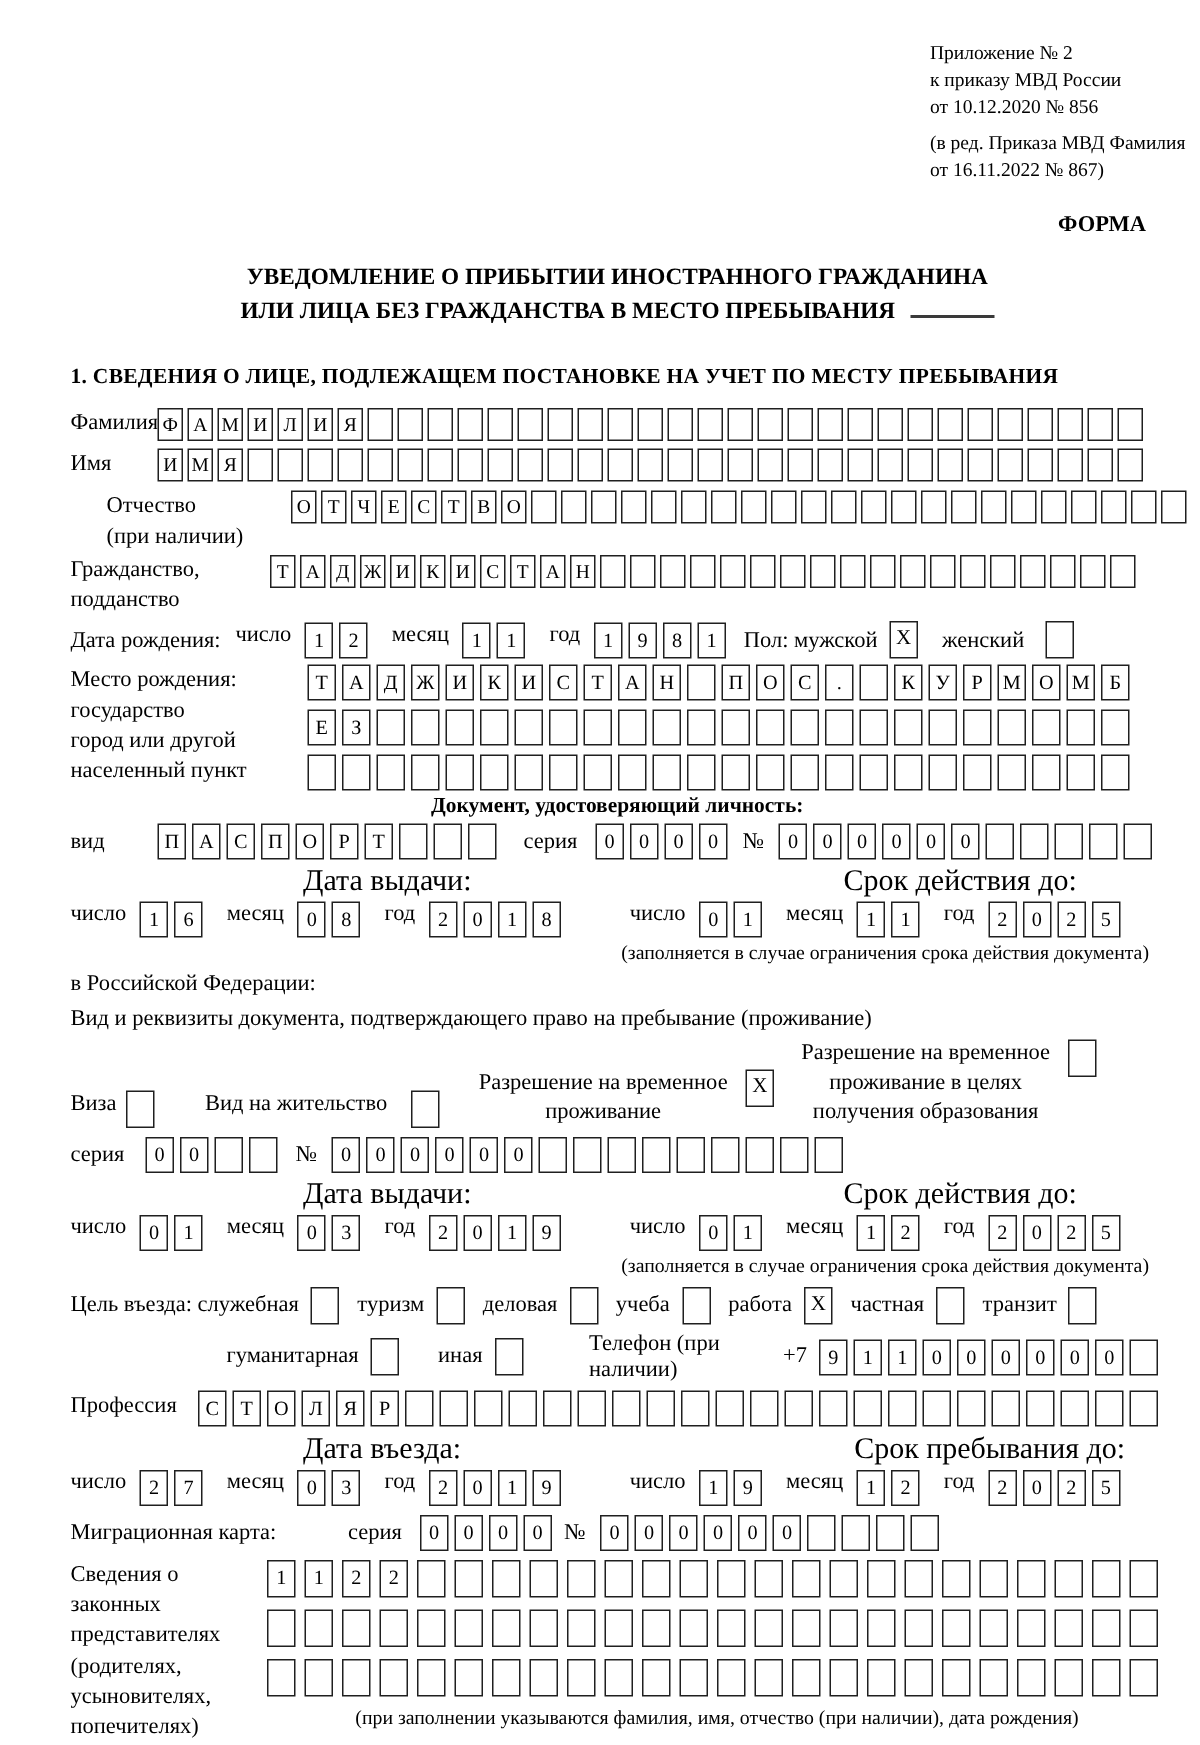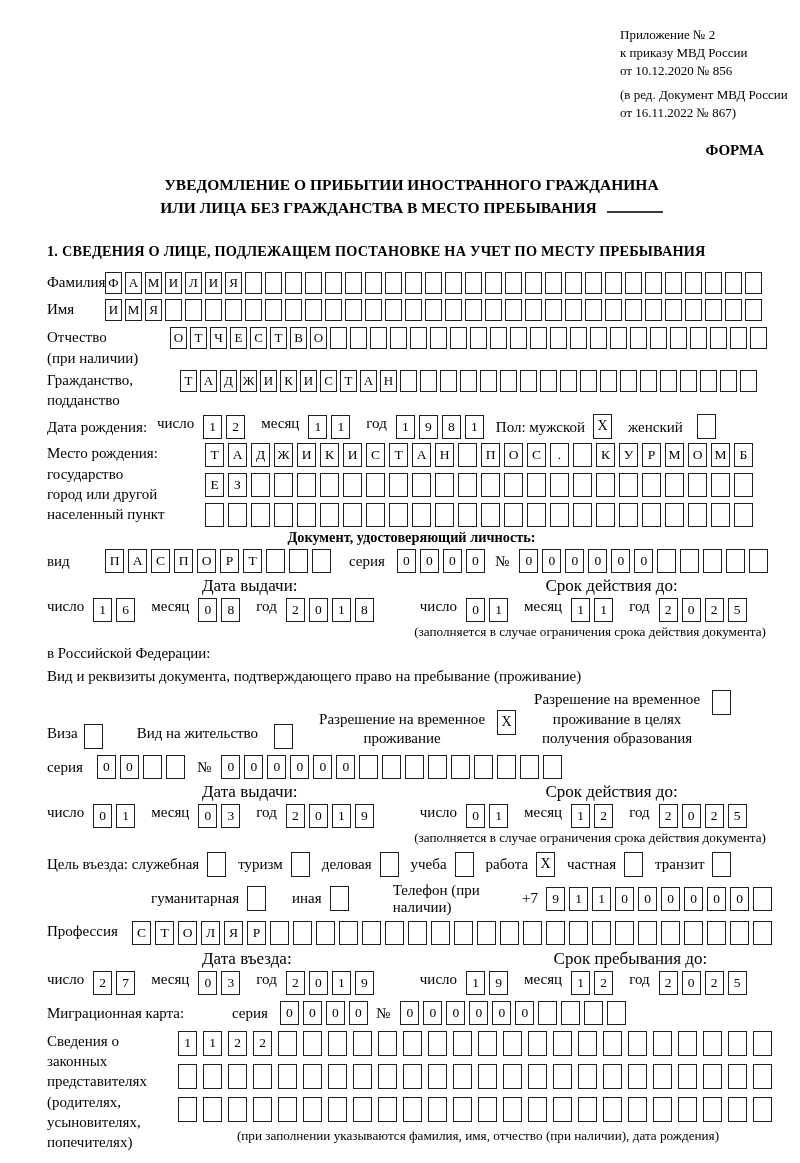--- a/index.html
+++ b/index.html
@@ -11,37 +11,37 @@
   .appendix .ed { margin-top: 5px; }
   .forma { text-align: right; padding-right: 12px; font-weight: bold; font-size: 15px; margin-top: 20px; }
 
   .title { text-align: center; font-weight: bold; font-size: 15.5px; line-height: 1.5; margin-top: 14px; }
   .blank-line { display: inline-block; width: 56px; border-bottom: 2px solid #3a3a3a; height: 12px; margin-left: 10px; }
 
   .sec-heading { font-weight: bold; font-size: 14.3px; margin-top: 24px; letter-spacing: 0.2px; }
 
   .frow { display: flex; align-items: flex-start; }
   .flabel { font-size: 15px; line-height: 1.35; flex: none; }
-  .w58 { width: 58px; } .w123 { width: 123px; } .w133 { width: 133px; } .w158 { width: 158px; }
+  .w58 { width: 58px; } .w123 { width: 123px; margin-left: 24px; } .w133 { width: 133px; } .w158 { width: 158px; }
   .w103 { width: 110px; } .w85 { width: 85px; } .w160 { width: 185px; } .w131 { width: 131px; }
 
   .cells { display: flex; flex: none; }
   .cell { flex: none; width: 17px; height: 22px; border: 1.5px solid #1f1f1f; margin-right: 3px;
           text-align: center; font-size: 13px; line-height: 19px; background: #fff; }
   .big .cell { width: 19px; height: 24px; margin-right: 4px; font-size: 13.5px; line-height: 21px; }
   .rep .cell { width: 19px; height: 25px; margin-right: 6px; font-size: 13.5px; line-height: 22px; }
 
   .cb { display: inline-block; flex: none; width: 19px; height: 25px; border: 1.5px solid #1f1f1f;
         text-align: center; font-size: 14px; line-height: 22px; background: #fff; }
 
   .dg { display: flex; align-items: flex-start; flex: none; }
   .dg .w { font-size: 15px; margin-right: 9px; flex: none; }
   .dg .w.m { margin-left: 12px; }
 
-  .date-headings { display: flex; font-size: 17px; }
+  .date-headings { display: flex; font-size: 20px; }
   .note { text-align: right; padding-right: 10px; font-size: 13.2px; }
   .plain { font-size: 15px; }
   .doc-heading { text-align: center; font-weight: bold; font-size: 14.3px; }
 
   .opts { display: flex; align-items: flex-end; }
   .opt { display: flex; align-items: flex-start; }
   .optlabel { font-size: 15px; line-height: 1.3; text-align: center; }
 
   .purpose { display: flex; align-items: center; font-size: 15px; }
   .purpose .cb { margin: 0 0 0 8px; }
@@ -53,21 +53,21 @@
 </style>
 </head>
 <body>
 
 <div class="page">
 
   <div class="appendix">
     <div>Приложение № 2</div>
     <div>к приказу МВД России</div>
     <div>от 10.12.2020 № 856</div>
-    <div class="ed">(в ред. Документ МВД России</div>
+    <div class="ed">(в ред. Приказа МВД Фамилия</div>
     <div>от 16.11.2022 № 867)</div>
   </div>
 
   <div class="forma">ФОРМА</div>
 
   <div class="title">
     <div>УВЕДОМЛЕНИЕ О ПРИБЫТИИ ИНОСТРАННОГО ГРАЖДАНИНА</div>
     <div><span>ИЛИ ЛИЦА БЕЗ ГРАЖДАНСТВА В МЕСТО ПРЕБЫВАНИЯ</span><span class="blank-line"></span></div>
   </div>
 

